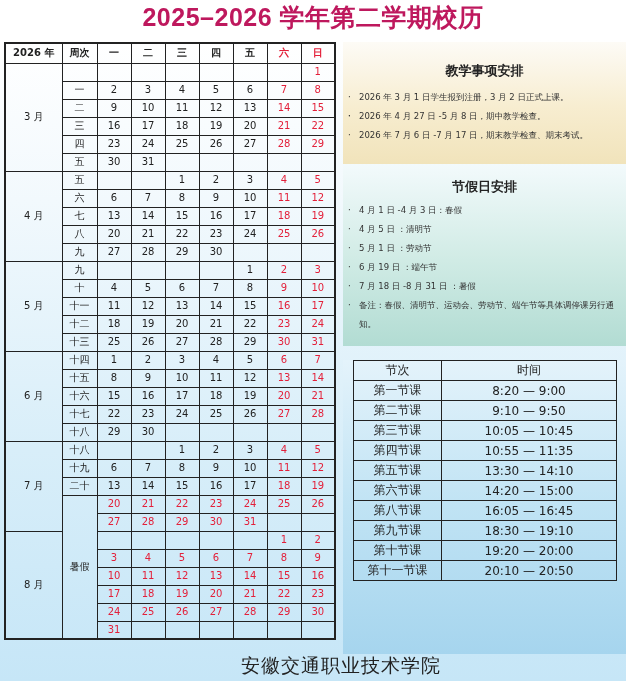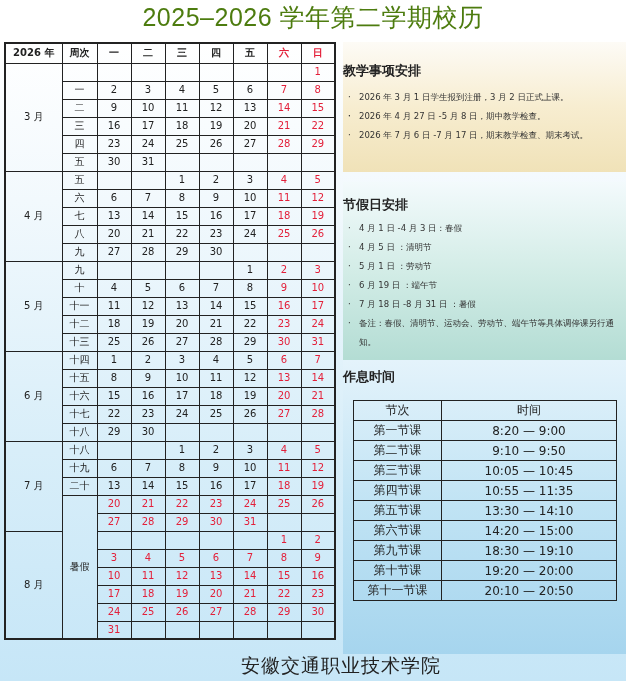--- a/index.html
+++ b/index.html
@@ -5,22 +5,22 @@
   * { box-sizing: border-box; margin: 0; padding: 0; }
   html, body { width: 626px; height: 681px; overflow: hidden; }
   body {
     position: relative;
     font-family: "DejaVu Sans", "Liberation Sans", sans-serif;
     color: #222;
     background: linear-gradient(to bottom, #ffffff 0px, #ffffff 40px, #f2f9fd 200px, #d8eef9 450px, #c6e6f7 681px);
   }
   .title {
     position: absolute; left: 0; top: 0; width: 626px; height: 36px;
-    text-align: center; font-size: 25px; font-weight: normal; line-height: 34px;
-    color: #4d7c0f; letter-spacing: 0.5px;
+    text-align: center; font-size: 25px; font-weight: bold; line-height: 34px;
+    color: #be185d; letter-spacing: 0.5px;
     font-family: "Liberation Sans", "DejaVu Sans", sans-serif;
   }
   
   table.cal {
     position: absolute; left: 4px; top: 42px; width: 330px;
     border-collapse: collapse; border: 2px solid #222;
     table-layout: fixed;
   }
   table.cal td, table.cal th {
     border: 1px solid #222; text-align: center; font-size: 10px;
@@ -28,32 +28,32 @@
   }
   table.cal th { font-size: 10px; height: 20px; font-weight: bold; }
   table.cal th.red, table.cal td.red { color: #e3203a; }
   table.cal td.month { font-size: 10px; }
   table.cal col.c-year { width: 57px; }
   table.cal col.c-week { width: 35px; }
   table.cal col.c-day { width: 34px; }
   
   .panel { position: absolute; left: 343px; width: 283px; }
   .panel h2 {
-    text-align: left; font-size: 13px; font-weight: bold; color: #222;
+    text-align: center; font-size: 13px; font-weight: bold; color: #222;
   }
   .panel ul { list-style: none; font-size: 8.5px; color: #333; }
   .panel li { position: relative; padding-left: 16px; line-height: 19px; }
   .panel li .dot { position: absolute; left: 5px; top: 0; }
   .p-teach {
     top: 42px; height: 130px;
     background: linear-gradient(to bottom, #fdfbf6 0%, #f7edd0 50%, #f0e2b8 100%);
   }
   .p-teach h2 { margin-top: 20px; margin-bottom: 8px; }
   .p-holiday {
-    top: 182px; height: 182px;
+    top: 164px; height: 182px;
     background: linear-gradient(to bottom, #f3fafc 0%, #d2ece6 50%, #b2dcd3 100%);
   }
   .p-holiday h2 { margin-top: 14px; margin-bottom: 5px; }
   .p-holiday li { line-height: 19px; }
   .p-holiday li.note { line-height: 19px; padding-right: 4px; }
   .p-sched {
     top: 360px; height: 294px;
     background: linear-gradient(to bottom, #e4f3fb 0%, #c0e3f4 50%, #a6d5ee 100%);
   }
   .p-sched h2 { margin-top: 8px; margin-bottom: 14px; }
@@ -442,21 +442,20 @@
     <li><span class="dot">·</span><span>4 月 1 日 -4 月 3 日：春假</span></li>
     <li><span class="dot">·</span><span>4 月 5 日 ：清明节</span></li>
     <li><span class="dot">·</span><span>5 月 1 日 ：劳动节</span></li>
     <li><span class="dot">·</span><span>6 月 19 日 ：端午节</span></li>
     <li><span class="dot">·</span><span>7 月 18 日 -8 月 31 日 ：暑假</span></li>
     <li class="note"><span class="dot">·</span><span>备注：春假、清明节、运动会、劳动节、端午节等具体调停课另行通知。</span></li>
   </ul>
 </div>
 
 <div class="panel p-sched">
-  <h2>作息时间</h2>
   <table class="sched">
     <colgroup>
         <col class="c1">
         <col class="c2">
       </colgroup>
     <thead>
       <tr>
         <th>节次</th>
         <th>时间</th>
       </tr>
@@ -480,20 +479,24 @@
         </tr>
         <tr>
           <td>第五节课</td>
           <td>13:30 — 14:10</td>
         </tr>
         <tr>
           <td>第六节课</td>
           <td>14:20 — 15:00</td>
         </tr>
         <tr>
+          <td>第八节课</td>
+          <td>16:05 — 16:45</td>
+        </tr>
+        <tr>
           <td>第九节课</td>
           <td>18:30 — 19:10</td>
         </tr>
         <tr>
           <td>第十节课</td>
           <td>19:20 — 20:00</td>
         </tr>
         <tr>
           <td>第十一节课</td>
           <td>20:10 — 20:50</td>

